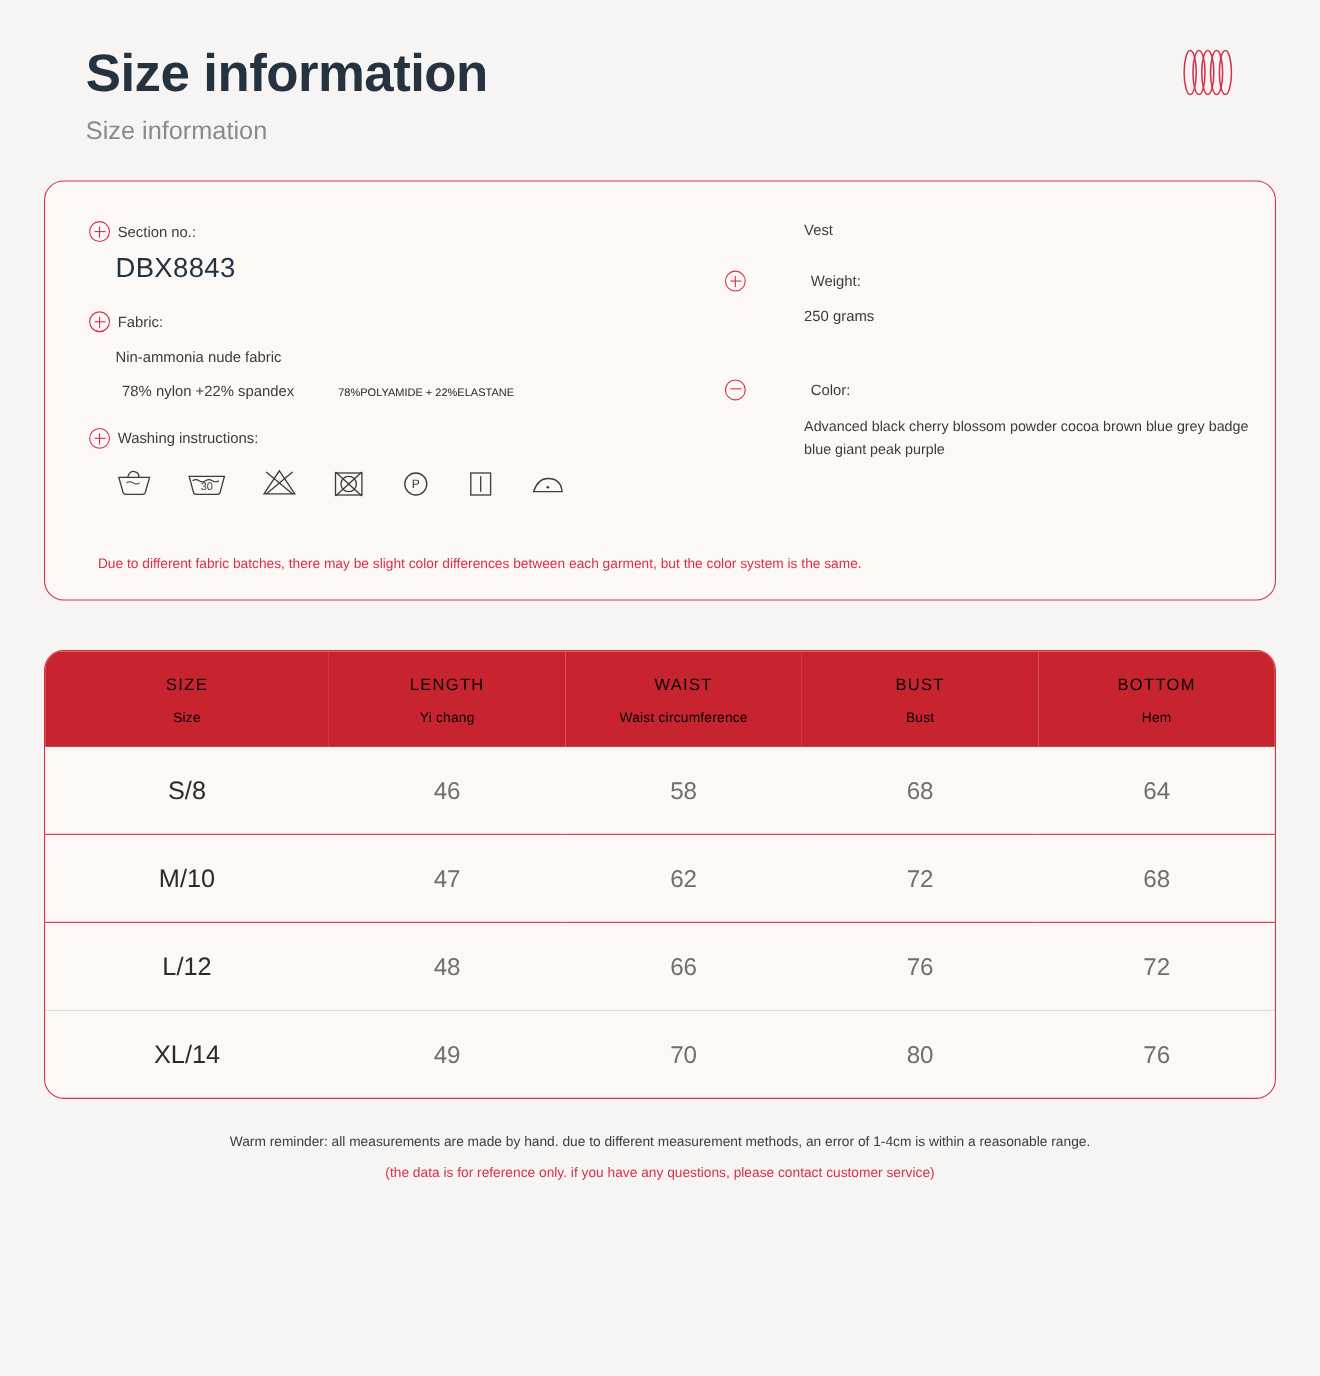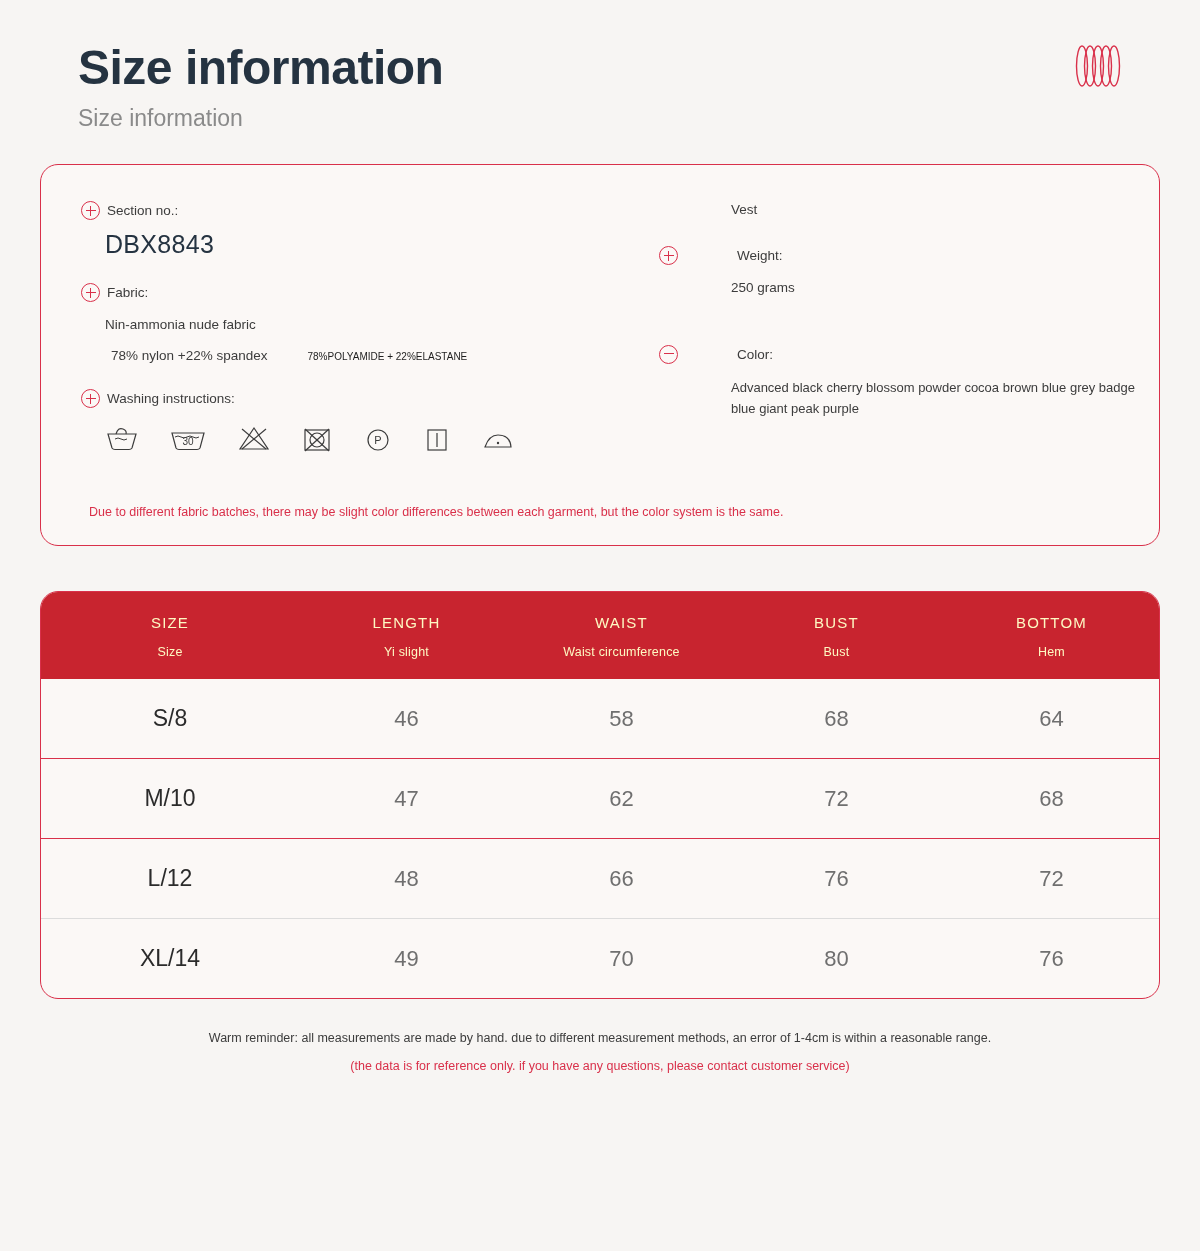--- a/index.html
+++ b/index.html
@@ -149,21 +149,21 @@
     overflow: hidden;
     background: #fbf8f6;
   }
   table.size-table {
     width: 100%;
     border-collapse: collapse;
     table-layout: fixed;
   }
   table.size-table thead th {
     background: #c8242f;
-    color: #fef9c3;
+    color: #000000;
     font-weight: normal;
     padding: 22px 0 20px 0;
     vertical-align: middle;
   }
   .th-main {
     font-size: 15px;
     letter-spacing: 1.2px;
     display: block;
   }
   .th-sub {
@@ -342,21 +342,21 @@
         <col class="col-d">
     </colgroup>
     <thead>
       <tr>
         <th>
           <span class="th-main">SIZE</span>
           <span class="th-sub">Size</span>
         </th>
         <th>
           <span class="th-main">LENGTH</span>
-          <span class="th-sub">Yi slight</span>
+          <span class="th-sub">Yi chang</span>
         </th>
         <th>
           <span class="th-main">WAIST</span>
           <span class="th-sub">Waist circumference</span>
         </th>
         <th>
           <span class="th-main">BUST</span>
           <span class="th-sub">Bust</span>
         </th>
         <th>

